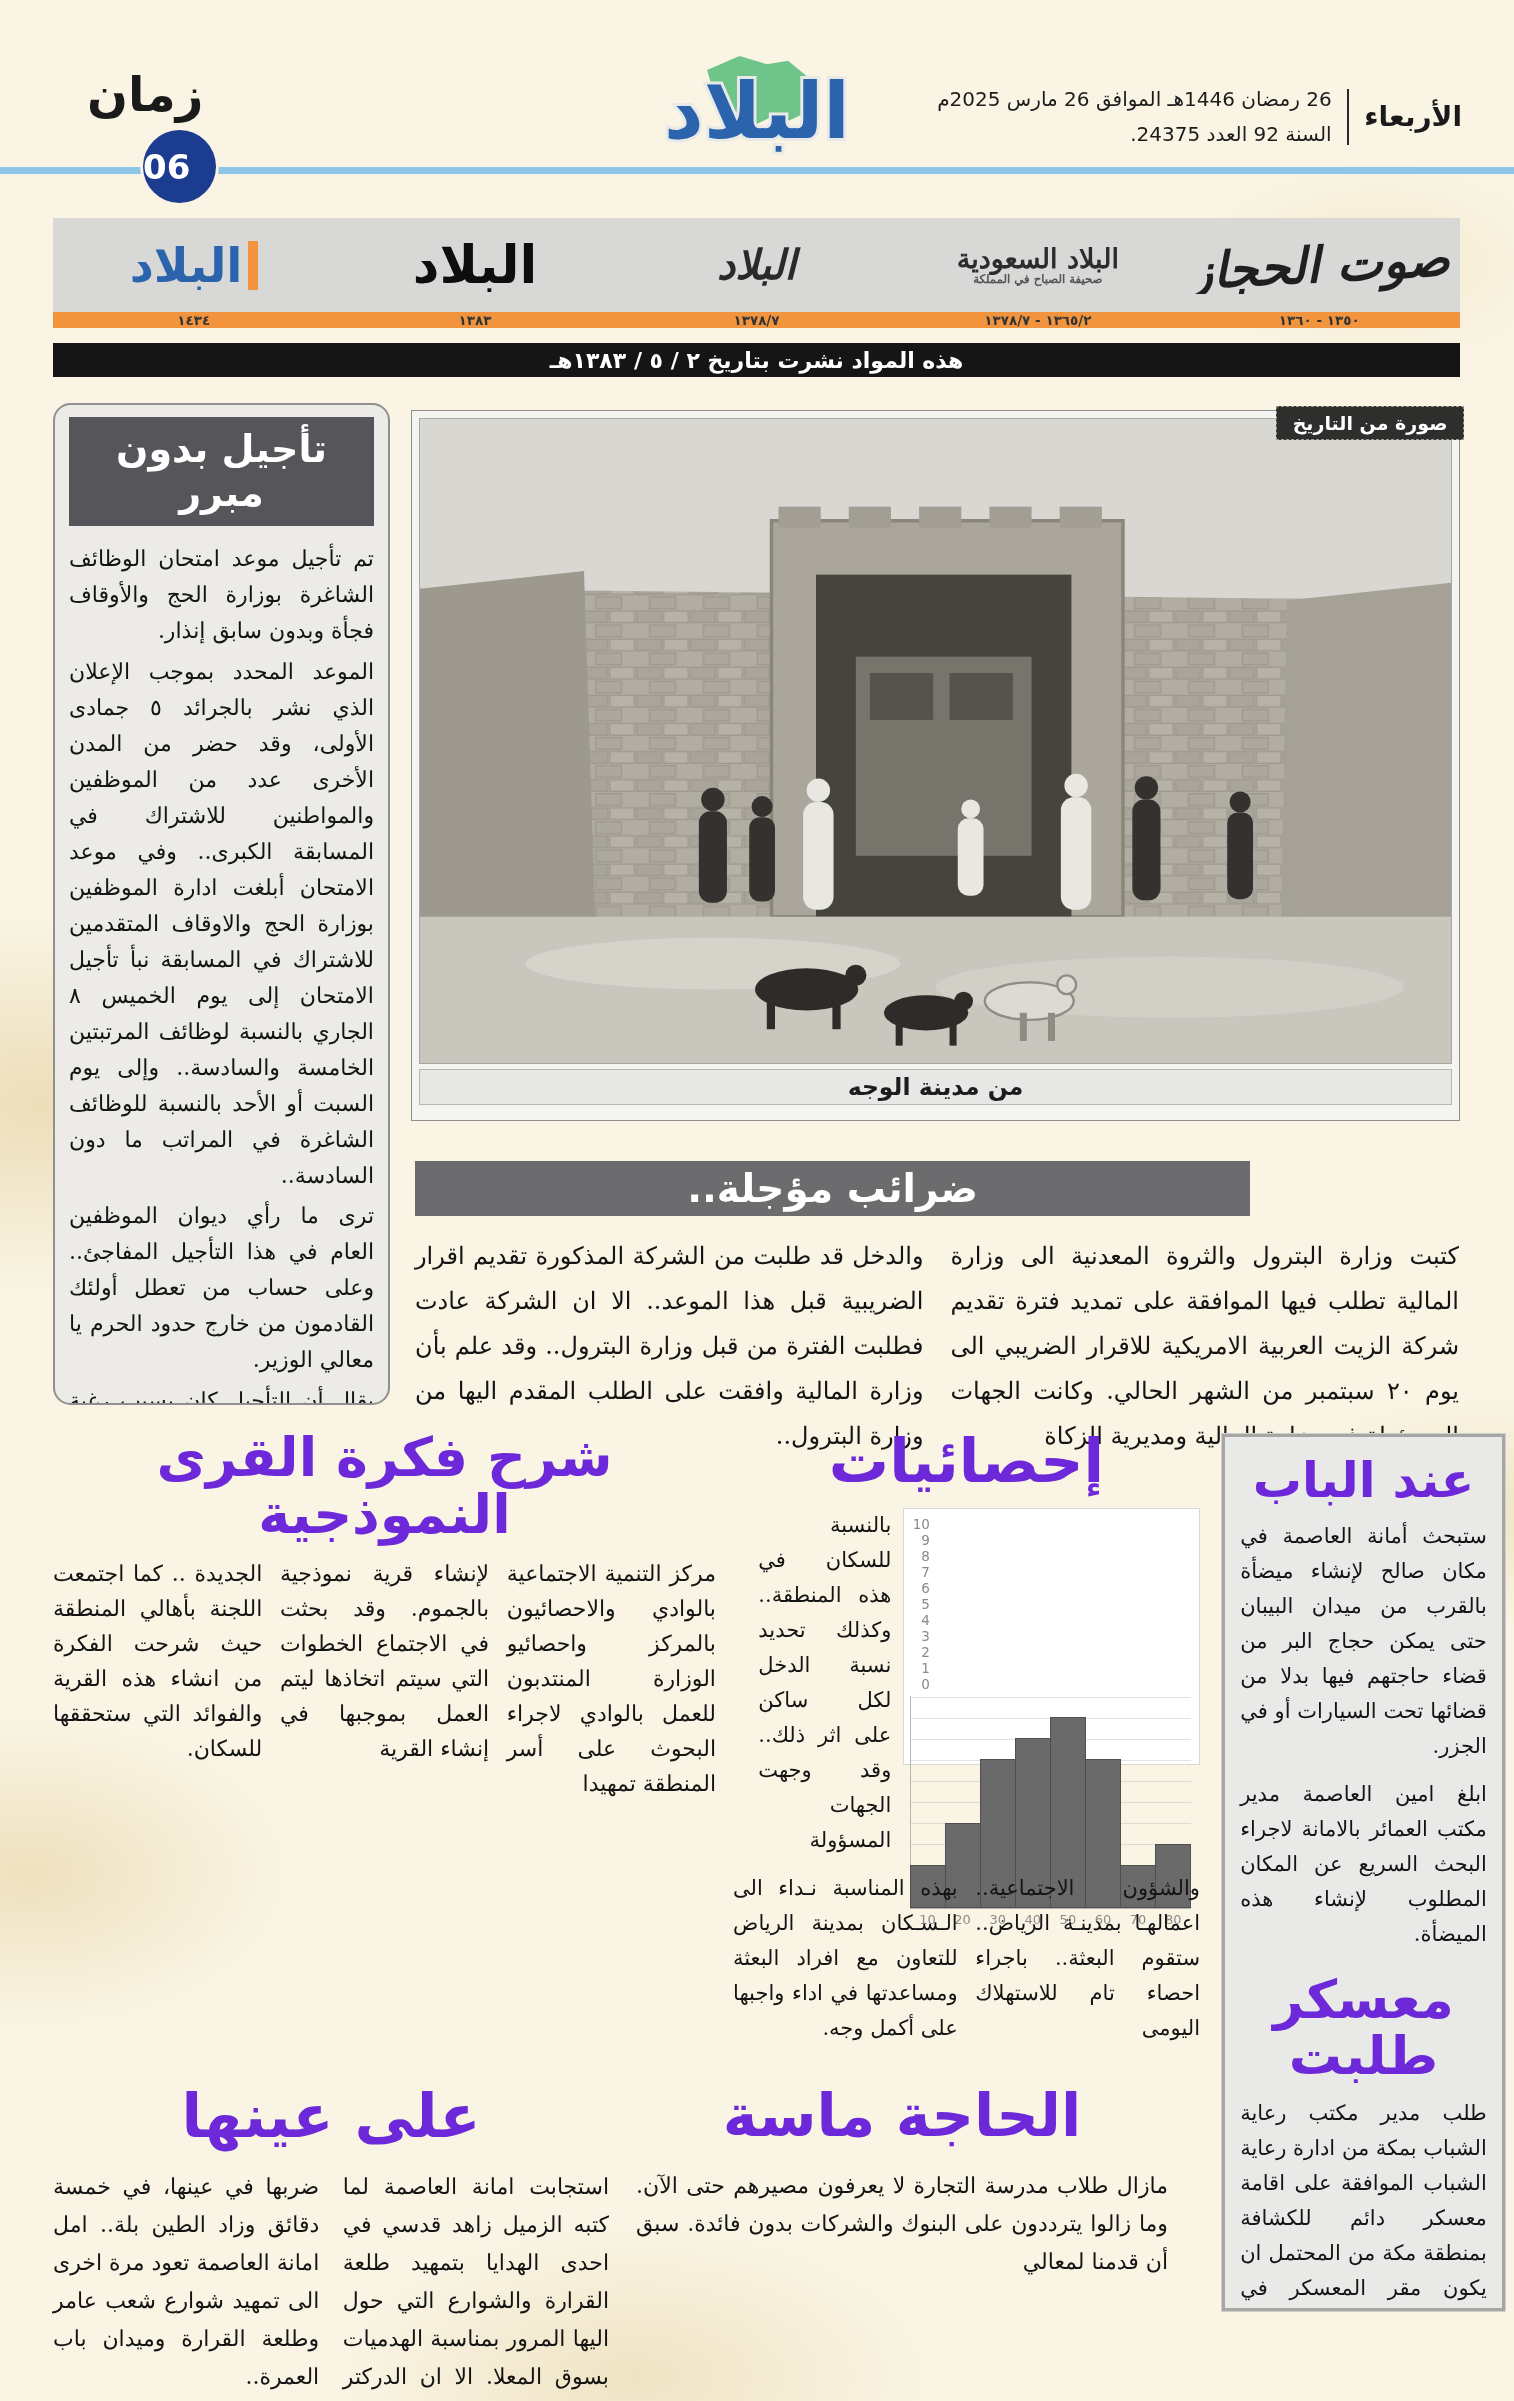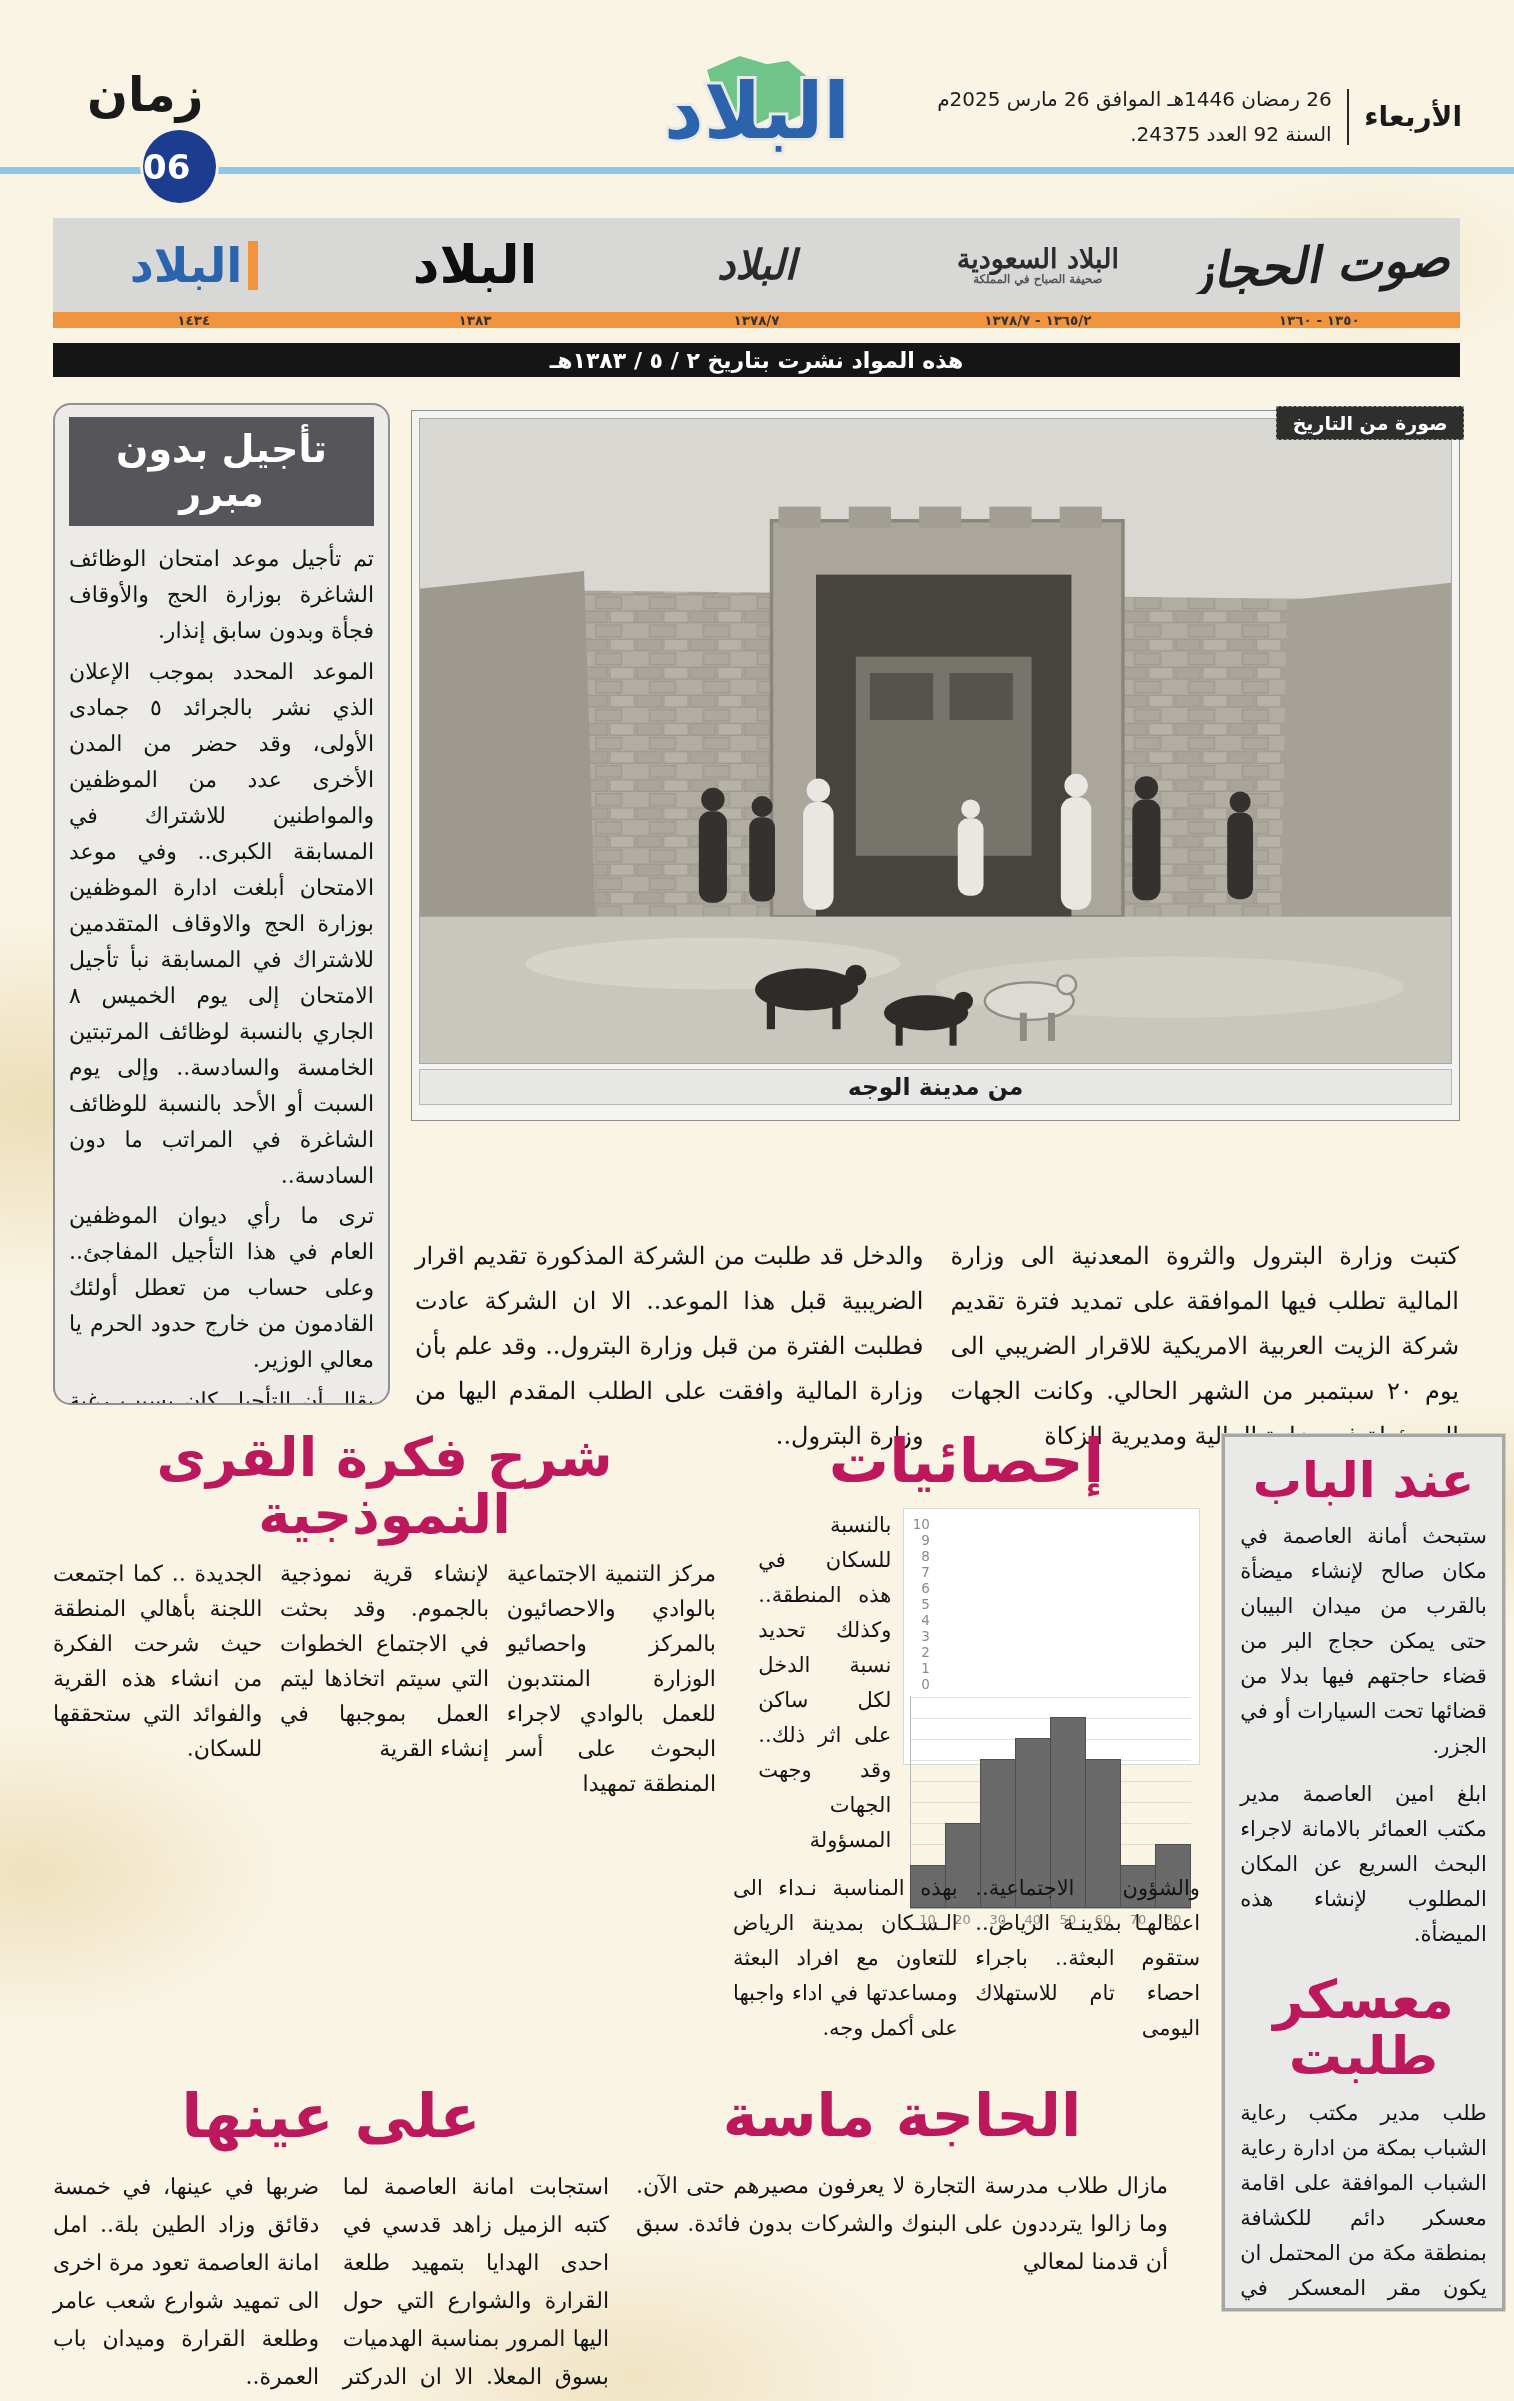--- a/index.html
+++ b/index.html
@@ -41,21 +41,21 @@
   .orange-bar{left:54px;top:312px;width:1407px;height:16.4px;background:#f1943d;display:flex;direction:rtl;align-items:center;}
   .orange-bar span{flex:1;text-align:center;font-size:13.5px;font-weight:700;color:#343434;}
 
   
   .date-bar{left:54px;top:343px;width:1407px;height:34px;background:#151515;color:#fff;display:flex;
             align-items:center;justify-content:center;font-size:22px;font-weight:900;letter-spacing:0.6px;}
 
   
   .body-txt{font-family:"DejaVu Serif","Liberation Serif",serif;color:#141414;text-align:justify;
             text-align-last:right;direction:rtl;}
-  .blk-head{font-weight:900;color:#be185d;text-align:center;letter-spacing:-1.2px;line-height:1.05;}
+  .blk-head{font-weight:900;color:#6d28d9;text-align:center;letter-spacing:-1.2px;line-height:1.05;}
 
   
   .delay-box{left:54px;top:403px;width:337px;height:1002px;border:2.3px solid #909090;border-radius:17.6px;
              background:#eceaе7;background:#ecebe8;padding:11.7px 14px;box-sizing:border-box;overflow:hidden;}
   .delay-banner{background:#55555a;color:#fff;font-size:38px;font-weight:900;text-align:center;
                 padding:10.6px 3.5px;letter-spacing:-0.6px;}
   .delay-body{margin-top:15.2px;font-size:22px;line-height:36px;}
   .delay-body p{margin:0 0 4.7px 0;}
 
   
@@ -254,20 +254,21 @@
           <ellipse cx="520" cy="502" rx="38" ry="16"></ellipse>
             <circle cx="552" cy="488" r="8"></circle>
         </g>
         <rect x="512" y="512" width="6" height="24" fill="#8f8c84"></rect>
           <rect x="536" y="512" width="6" height="24" fill="#8f8c84"></rect>
       </svg>
     </div>
     <div class="photo-caption">من مدينة الوجه</div>
   </div>
 
+  <div class="layer tax-banner">ضرائب مؤجلة..</div>
   <div class="layer tax-cols">
     <div class="col body-txt">كتبت وزارة البترول والثروة المعدنية الى وزارة المالية تطلب فيها الموافقة على تمديد فترة تقديم شركة الزيت العربية الامريكية للاقرار الضريبي الى يوم ٢٠ سبتمبر من الشهر الحالي. وكانت الجهات المسؤولة في وزارة المالية ومديرية الزكاة</div>
     <div class="col body-txt">والدخل قد طلبت من الشركة المذكورة تقديم اقرار الضريبية قبل هذا الموعد.. الا ان الشركة عادت فطلبت الفترة من قبل وزارة البترول.. وقد علم بأن وزارة المالية وافقت على الطلب المقدم اليها من وزارة البترول..</div>
   </div>
 
   <div class="layer villages">
     <h2 class="blk-head">شرح فكرة القرى النموذجية</h2>
     <div class="cols3">
       <div class="col body-txt">مركز التنمية الاجتماعية بالوادي والاحصائيون بالمركز واحصائيو الوزارة المنتدبون للعمل بالوادي لاجراء البحوث على أسر المنطقة تمهيدا</div>
       <div class="col body-txt">لإنشاء قرية نموذجية بالجموم. وقد بحثت في الاجتماع الخطوات التي سيتم اتخاذها ليتم العمل بموجبها في إنشاء القرية</div>

